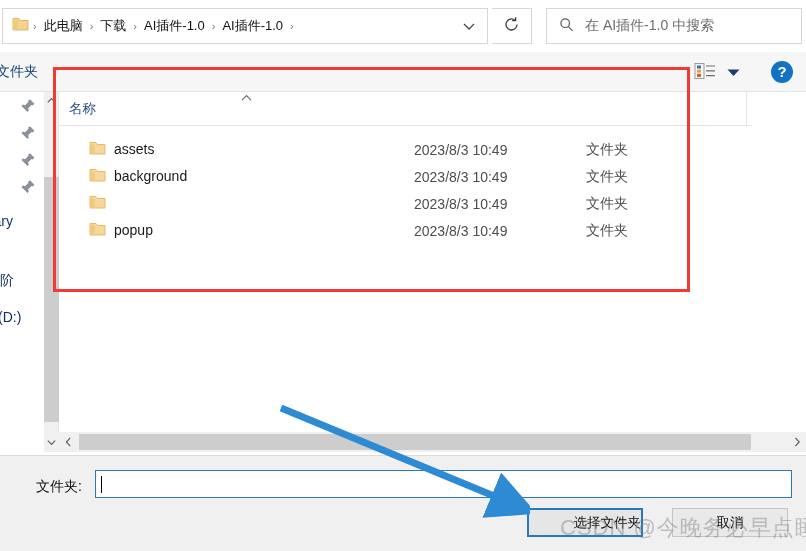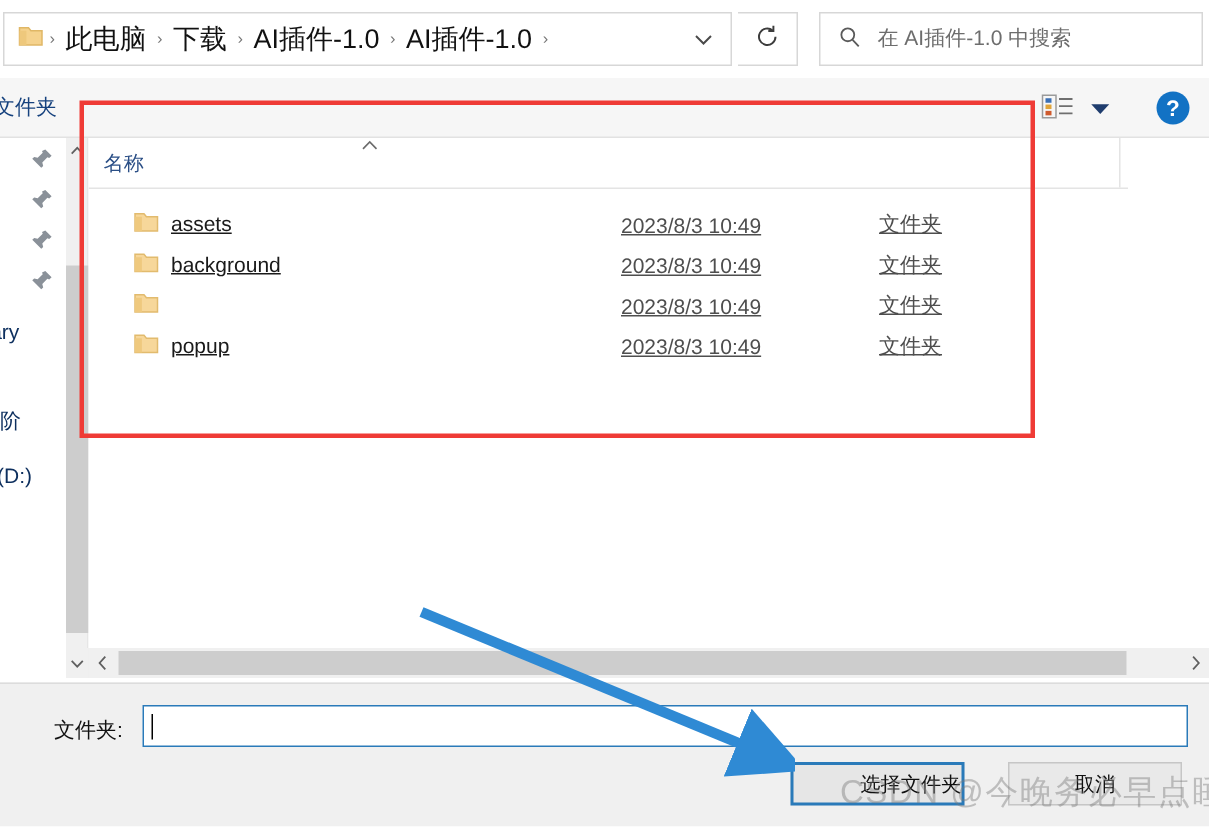--- a/index.html
+++ b/index.html
@@ -42,21 +42,21 @@
     flex: 0 0 auto;
   }
   .crumb {
     display: flex;
     align-items: center;
     flex: 0 0 auto;
     height: 100%;
   }
   .crumb-label {
     padding: 0 5px;
-    font-size: 18px;
+    font-size: 13px;
     color: #111111;
     white-space: nowrap;
     line-height: 34px;
   }
   .crumb-sep {
     color: #767676;
     font-size: 11px;
     padding: 0 2px;
     line-height: 34px;
     user-select: none;
@@ -229,21 +229,20 @@
     width: 747px; height: 27px;
     display: block;
   }
   .cell {
     position: absolute;
     top: 0; height: 27px;
     display: flex;
     align-items: center;
     font-size: 14px;
     white-space: nowrap;
-    text-decoration: underline;
   }
   .cell-date { left: 355px; color: #4e4e4e; }
   .cell-type { left: 527px; color: #4e4e4e; }
   .folder-icon {
     position: absolute;
     left: 30px; top: 5px;
     width: 17px; height: 15px;
   }
   .name-text { position: absolute; left: 55px; top: 0; line-height: 27px; }
 

